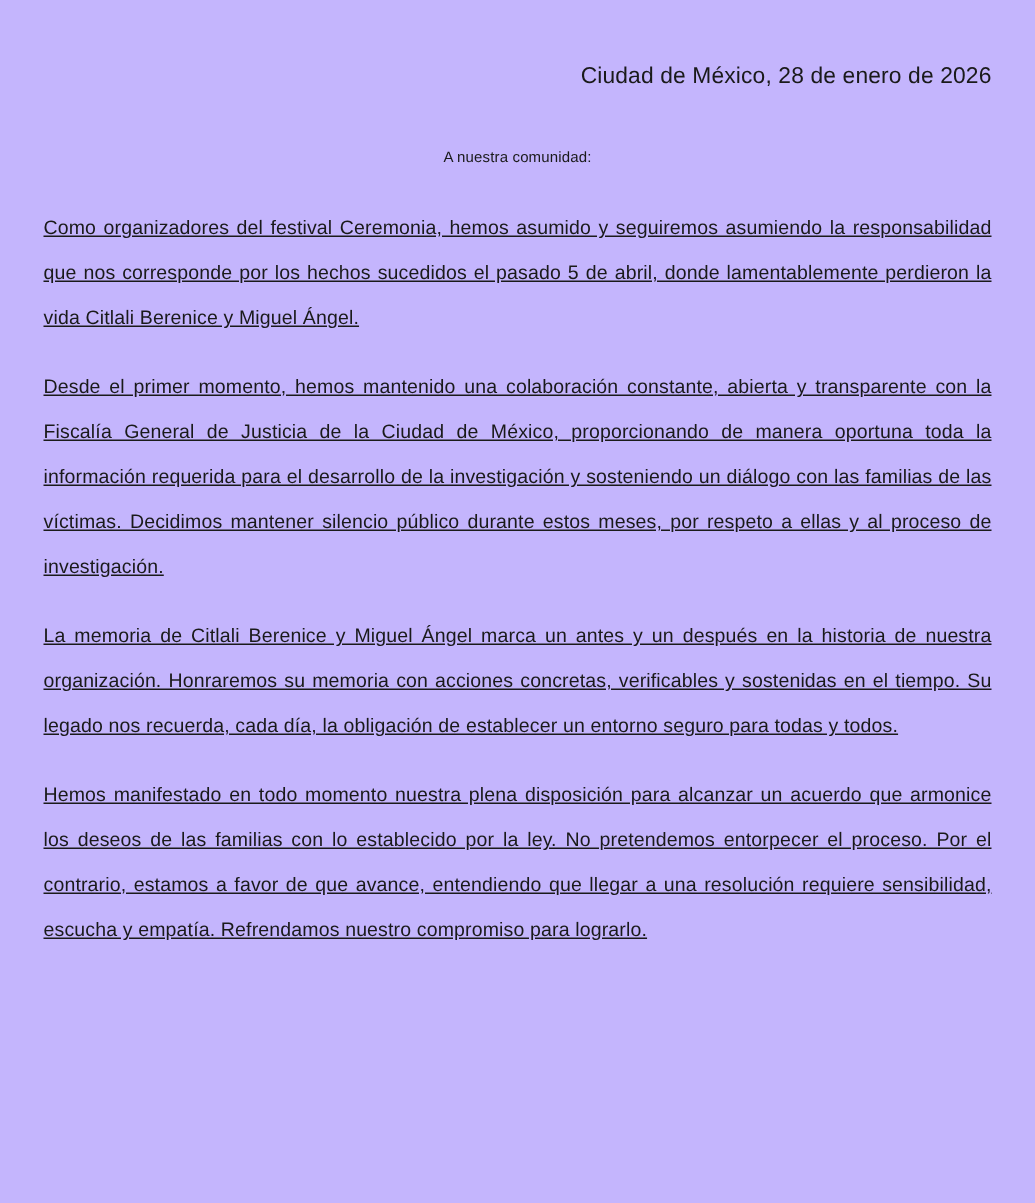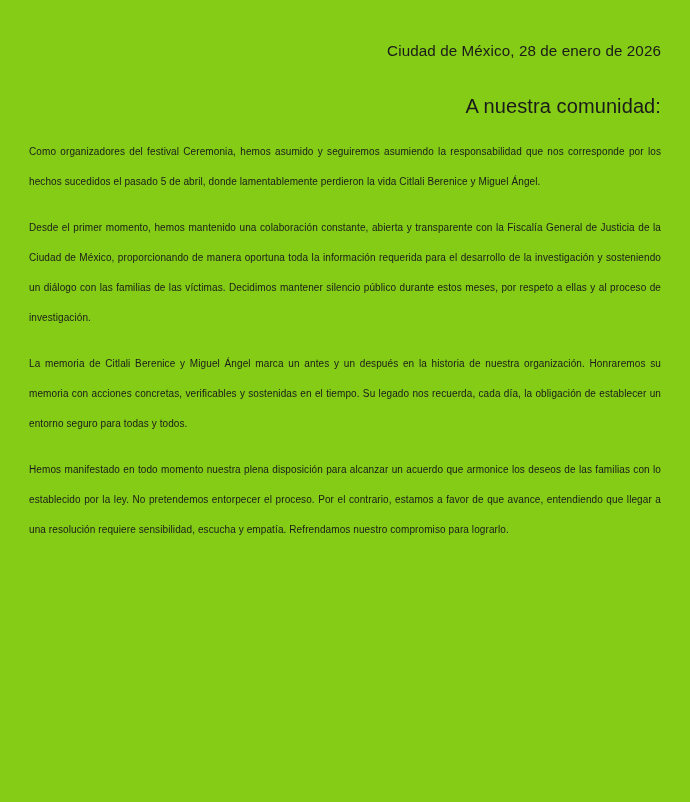--- a/index.html
+++ b/index.html
@@ -14,49 +14,50 @@
     font-family: "Liberation Sans", sans-serif;
     color: #1a1a1a;
     -webkit-font-smoothing: antialiased;
     overflow: hidden;
   }
   .page {
     width: 690px;
     height: 802px;
     box-sizing: border-box;
     padding: 0 29px;
-    background: #84cc16;
+    background: #c4b5fd;
     position: relative;
   }
   .dateline {
     text-align: right;
     font-size: 15.2px;
     line-height: 30px;
     padding-top: 36px;
     color: #1a1a1a;
     letter-spacing: 0.1px;
   }
   .greeting {
-    font-size: 20px;
+    font-size: 10px;
     line-height: 30px;
     margin-top: 25px;
-    text-align: right;
+    text-align: center;
     letter-spacing: 0.1px;
   }
   .body-copy {
     margin-top: 16px;
   }
   .para {
-    font-size: 10px;
+    font-size: 13px;
     line-height: 30px;
     text-align: justify;
     text-justify: inter-word;
     margin: 0 0 16px 0;
     letter-spacing: 0.1px;
     hyphens: none;
+    text-decoration: underline;
   }
   .para:last-child {
     margin-bottom: 0;
   }
 </style>
 </head>
 <body>
 
 <div class="page">
 

